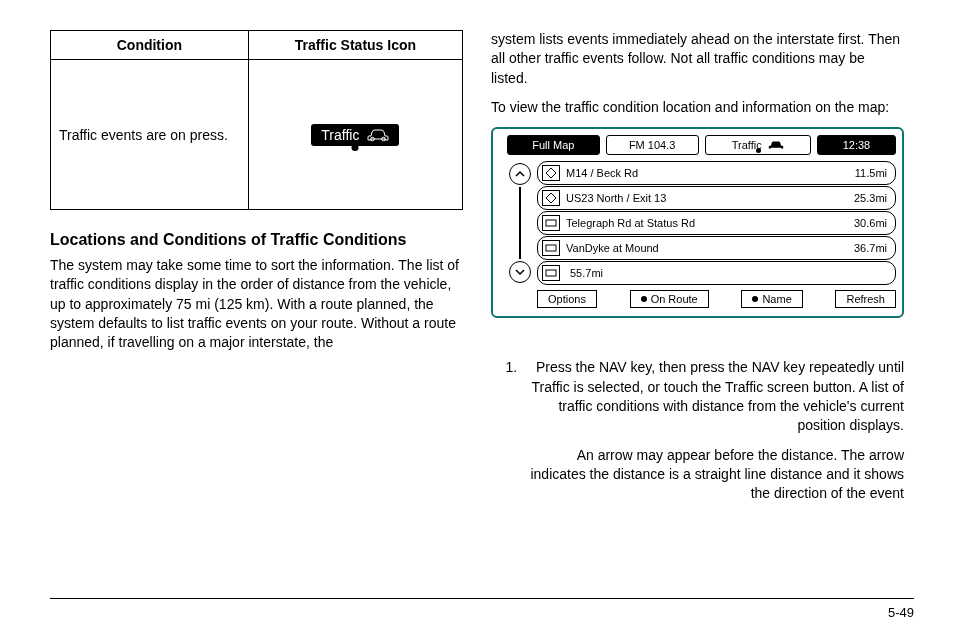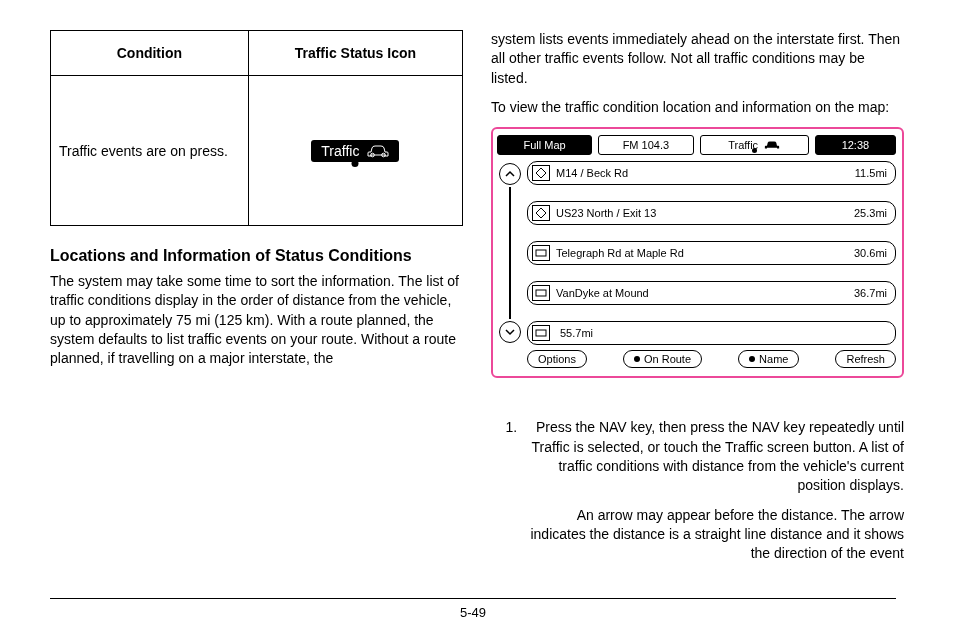--- a/index.html
+++ b/index.html
@@ -19,21 +19,21 @@
   
   .cond-table {
     border-collapse: collapse;
     width: 100%;
     margin-top: 0;
   }
   .cond-table th, .cond-table td { border: 1.5px solid #000; }
   .cond-table th {
     font-weight: bold;
     text-align: center;
-    padding: 14px 4px;
+    padding: 6px 4px;
     font-size: 14px;
   }
   .cond-table td {
     padding: 10px 8px;
     vertical-align: middle;
     height: 150px;
     font-size: 14px;
   }
   .cond-table td.cond-text { width: 48%; }
   .cond-table td.icon-cell { text-align: center; }
@@ -65,23 +65,23 @@
     font-weight: bold;
     font-size: 16px;
     margin-top: 20px;
     margin-bottom: 6px;
     line-height: 1.25;
   }
   .para { font-size: 14px; line-height: 1.38; margin-bottom: 10px; }
 
   
   .nav-screen {
-    border: 2px solid #ec4899;
+    border: 2px solid #0f766e;
     border-radius: 6px;
-    padding: 6px 6px 8px 4px;
+    padding: 6px 6px 8px 14px;
     background: #fff;
     width: 100%;
     margin-top: 8px;
     margin-bottom: 40px;
   }
   .nav-header {
     display: flex;
     gap: 6px;
     align-items: stretch;
     margin-bottom: 6px;
@@ -115,21 +115,21 @@
   }
   .arrow-btn {
     width: 22px; height: 22px;
     border: 1.5px solid #000;
     border-radius: 50%;
     display: flex; align-items: center; justify-content: center;
     background:#fff;
   }
   .arrow-btn svg { display:block; }
   .vline { width:1.5px; background:#000; flex:1; margin:2px 0;}
-  .nav-list { flex: 1; display: flex; flex-direction: column; gap: 16px; }
+  .nav-list { flex: 1; display: flex; flex-direction: column; gap: 1px; }
   .nav-row {
     border: 1.5px solid #000;
     border-radius: 10px;
     display: flex;
     align-items: center;
     padding: 2px 8px 2px 4px;
     font-size: 11px;
     gap: 6px;
     height: 24px;
   }
@@ -146,37 +146,37 @@
   .nav-footer {
     display: flex;
     gap: 6px;
     margin-top: 5px;
     justify-content: space-between;
     align-items: center;
     padding-left: 30px;
   }
   .nav-footer .btn {
     border: 1.5px solid #000;
-    border-radius: 9px;
+    border-radius: 0;
     font-size: 11px;
     padding: 2px 10px;
     display:inline-flex;align-items:center;gap:4px;
   }
   .nav-footer .dot { width:6px;height:6px;background:#000;border-radius:50%;}
 
   .step-list { list-style: decimal; padding-left: 30px; }
   .step-list li { font-size: 14px; line-height: 1.38; margin-bottom: 12px; text-align: right; }
   .step-sub { margin-top: 10px; }
 
   .page-footer {
     position: absolute;
     bottom: 18px;
-    left: 50px; right: 58px;
+    left: 50px; right: 40px;
     border-top: 1.5px solid #000;
-    text-align: center;
+    text-align: right;
     padding-top: 6px;
     font-size: 13px;
   }
 </style>
 </head>
 <body>
 
 <div class="columns">
 
   <div class="col">
@@ -198,21 +198,21 @@
                 <circle cx="5.5" cy="11" r="1.8" fill="none" stroke="#fff" stroke-width="1"></circle>
                 <circle cx="16.5" cy="11" r="1.8" fill="none" stroke="#fff" stroke-width="1"></circle>
               </svg>
               <span class="dot"></span>
             </span>
           </td>
         </tr>
       </tbody>
     </table>
 
-    <h3 class="section-heading">Locations and Information of Status Conditions</h3>
+    <h3 class="section-heading">Locations and Conditions of Traffic Conditions</h3>
     <p class="para">The system may take some time to sort the information. The list of traffic conditions display in the order of distance from the vehicle, up to approximately 75 mi (125 km). With a route planned, the system defaults to list traffic events on your route. Without a route planned, if travelling on a major interstate, the</p>
   </div>
 
   <div class="col">
     <p class="para">system lists events immediately ahead on the interstate first. Then all other traffic events follow. Not all traffic conditions may be listed.</p>
     <p class="para">To view the traffic condition location and information on the map:</p>
 
     <div class="nav-screen">
       <div class="nav-header">
         <div class="nav-tab dark" style="flex:1.1">Full Map</div>
@@ -259,21 +259,21 @@
               </span>
             <span class="row-name">US23 North / Exit 13</span>
             <span class="row-dist">25.3mi</span>
           </div>
           <div class="nav-row">
             <span class="row-icon">
                 <svg width="12" height="10" viewBox="0 0 12 10">
                   <rect x="1" y="2" width="10" height="6" fill="none" stroke="#000"></rect>
                 </svg>
               </span>
-            <span class="row-name">Telegraph Rd at Maple Rd</span>
+            <span class="row-name">Telegraph Rd at Status Rd</span>
             <span class="row-dist">30.6mi</span>
           </div>
           <div class="nav-row">
             <span class="row-icon">
                 <svg width="12" height="10" viewBox="0 0 12 10">
                   <rect x="1" y="2" width="10" height="6" fill="none" stroke="#000"></rect>
                 </svg>
               </span>
             <span class="row-name">VanDyke at Mound</span>
             <span class="row-dist">36.7mi</span>

